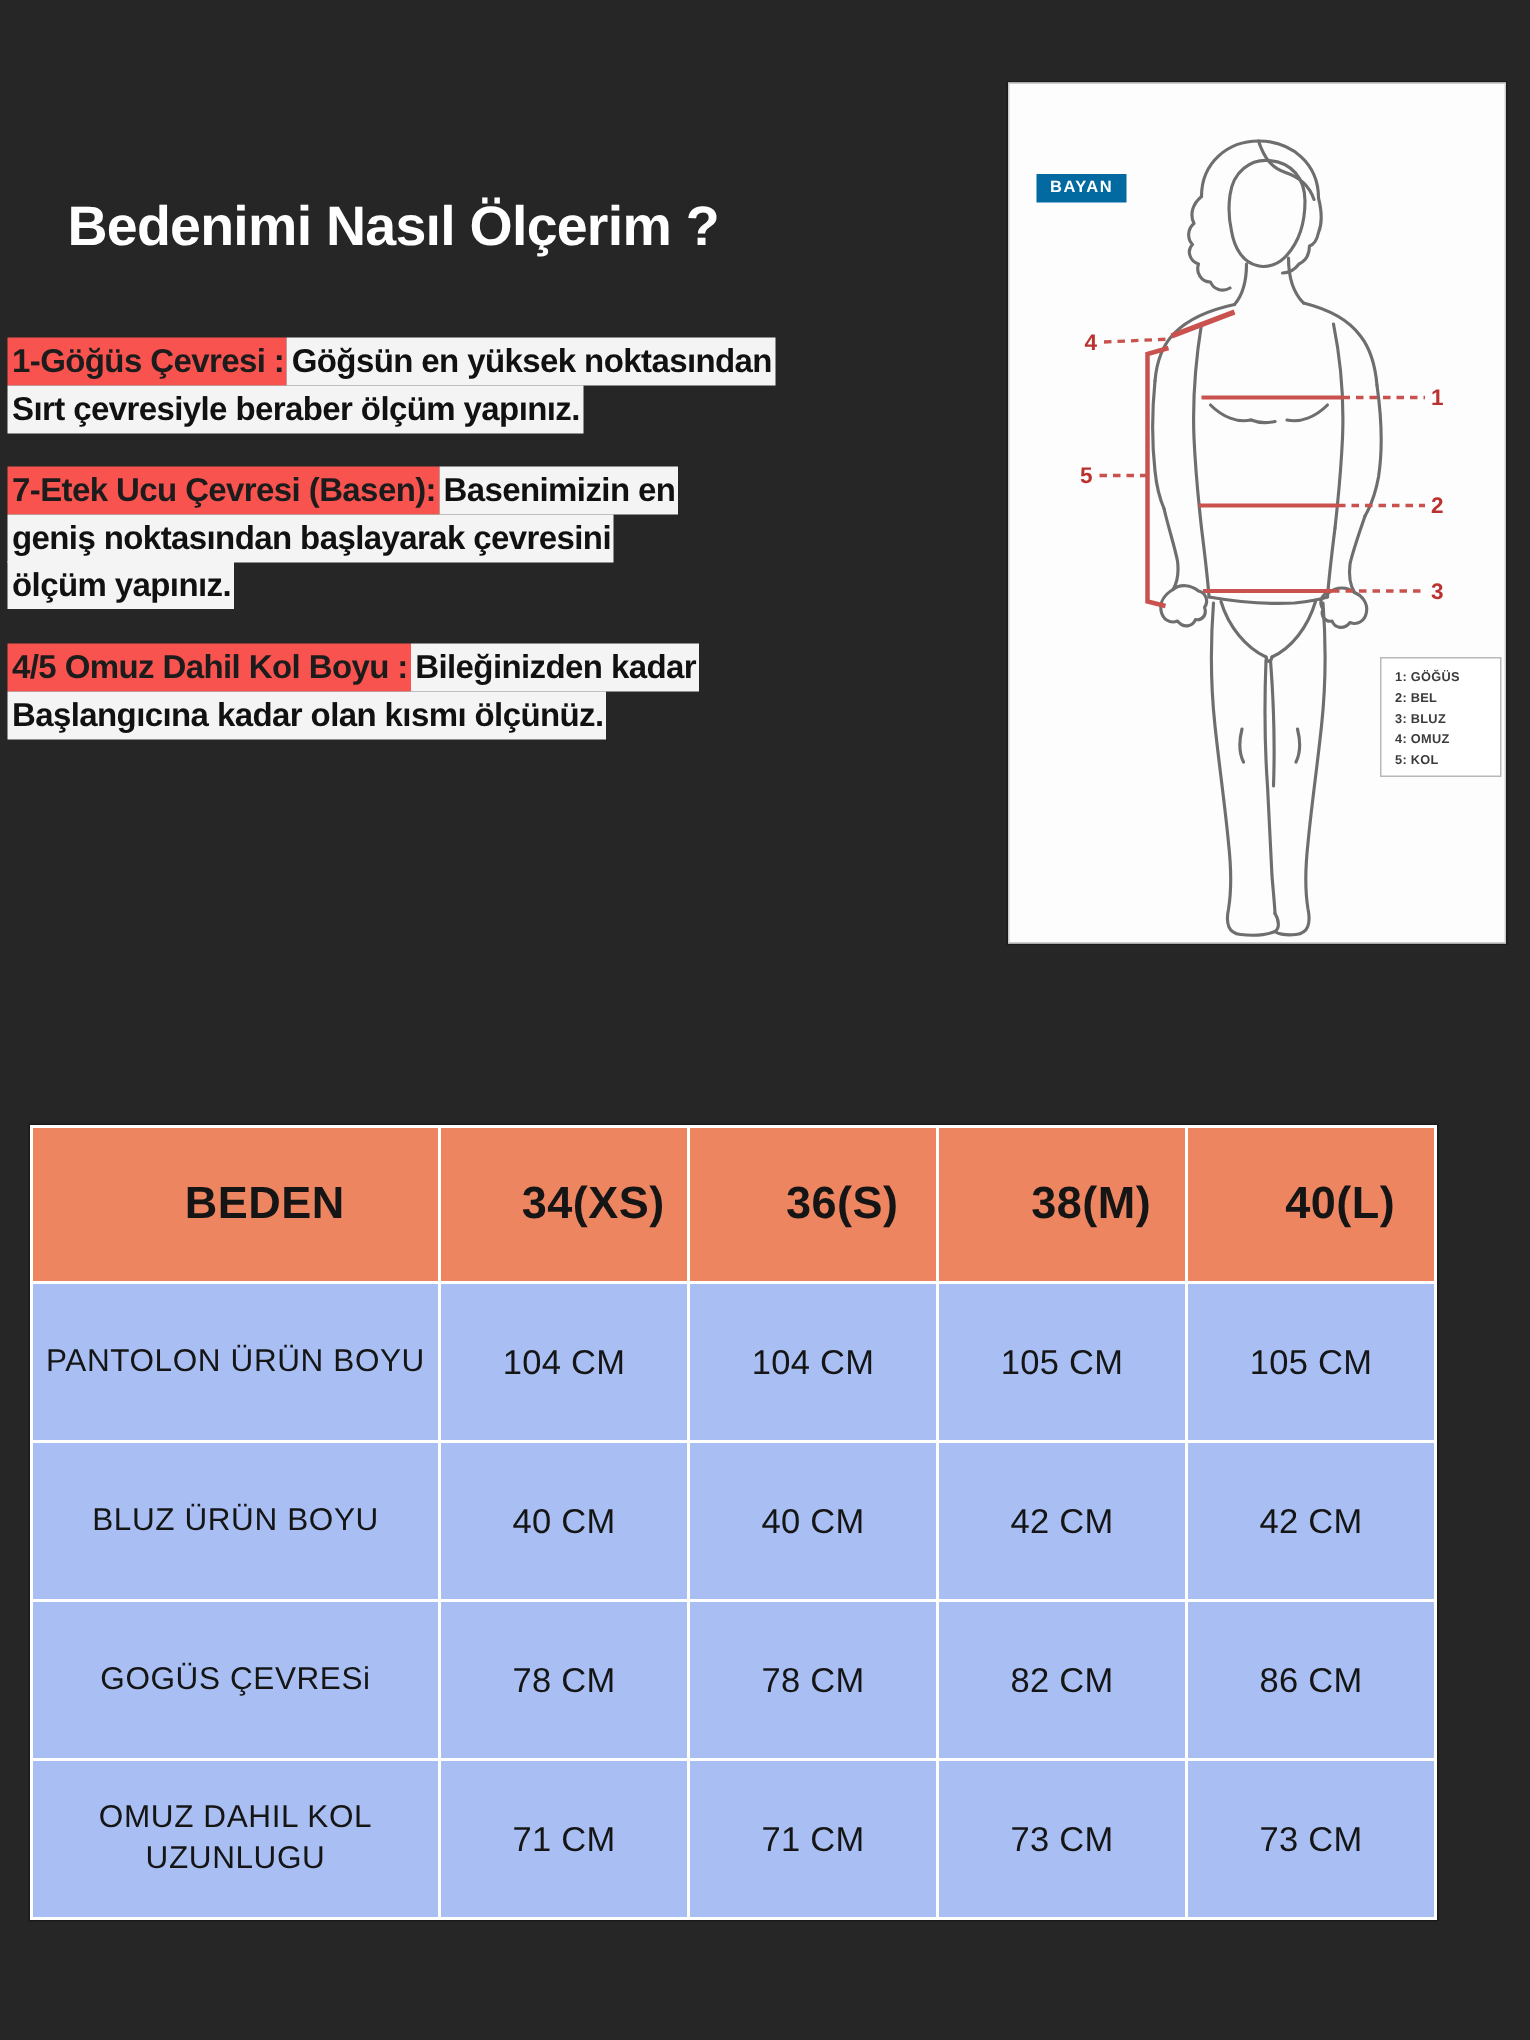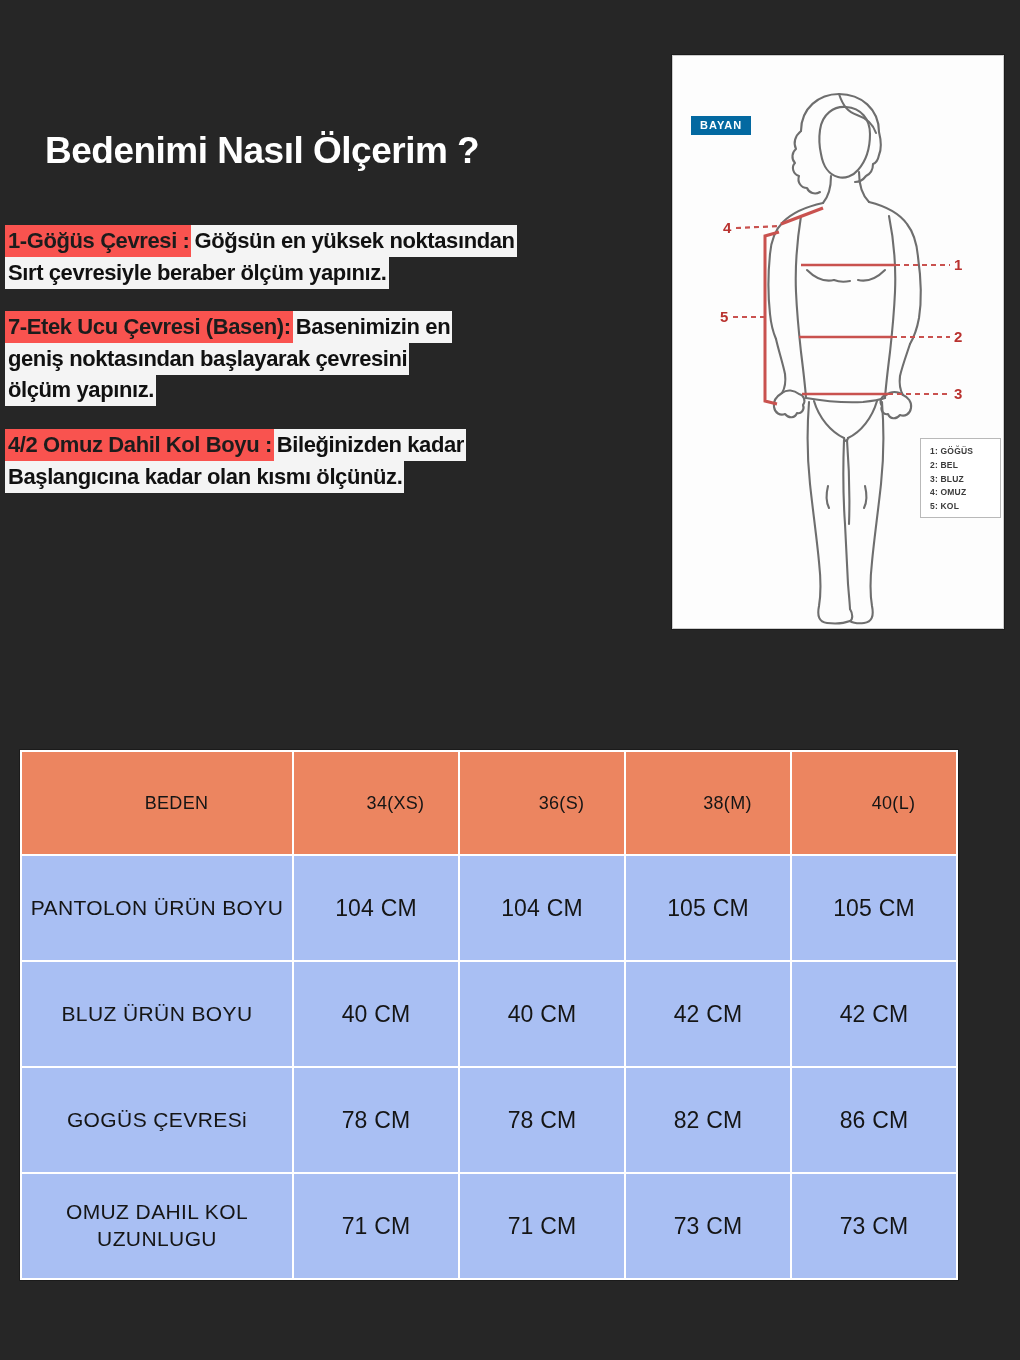--- a/index.html
+++ b/index.html
@@ -102,22 +102,22 @@
   }
   #size-table th, #size-table td{
     border:2px solid #ffffff;
     text-align:center;
     vertical-align:middle;
     color:#151515;
   }
   #size-table thead th{
     background:#ec8560;
     height:100px;
-    font-size:18px;
-    font-weight:normal;
+    font-size:30px;
+    font-weight:bold;
     letter-spacing:0.3px;
     padding-left:40px;
   }
   #size-table tbody td{
     background:#a9bff3;
     height:102px;
     font-size:23px;
     font-weight:normal;
     letter-spacing:0.2px;
   }
@@ -143,21 +143,21 @@
   </div>
 
 
   <div class="instr-block">
     <div class="instr-line"><span class="chip key">7-Etek Ucu Çevresi (Basen):</span><span class="chip val">Basenimizin en</span></div>
     <div class="instr-line"><span class="chip val">geniş noktasından başlayarak çevresini</span></div>
     <div class="instr-line"><span class="chip val">ölçüm yapınız.</span></div>
   </div>
 
   <div class="instr-block">
-    <div class="instr-line"><span class="chip key">4/2 Omuz Dahil Kol Boyu :</span><span class="chip val">Bileğinizden kadar</span></div>
+    <div class="instr-line"><span class="chip key">4/5 Omuz Dahil Kol Boyu :</span><span class="chip val">Bileğinizden kadar</span></div>
     <div class="instr-line"><span class="chip val">Başlangıcına kadar olan kısmı ölçünüz.</span></div>
   </div>
 
 </div>
 
 <div id="diagram-panel">
 
   <div id="bayan-badge">BAYAN</div>
 
   <svg id="diagram-svg" width="330" height="572" viewBox="0 0 330 572">

